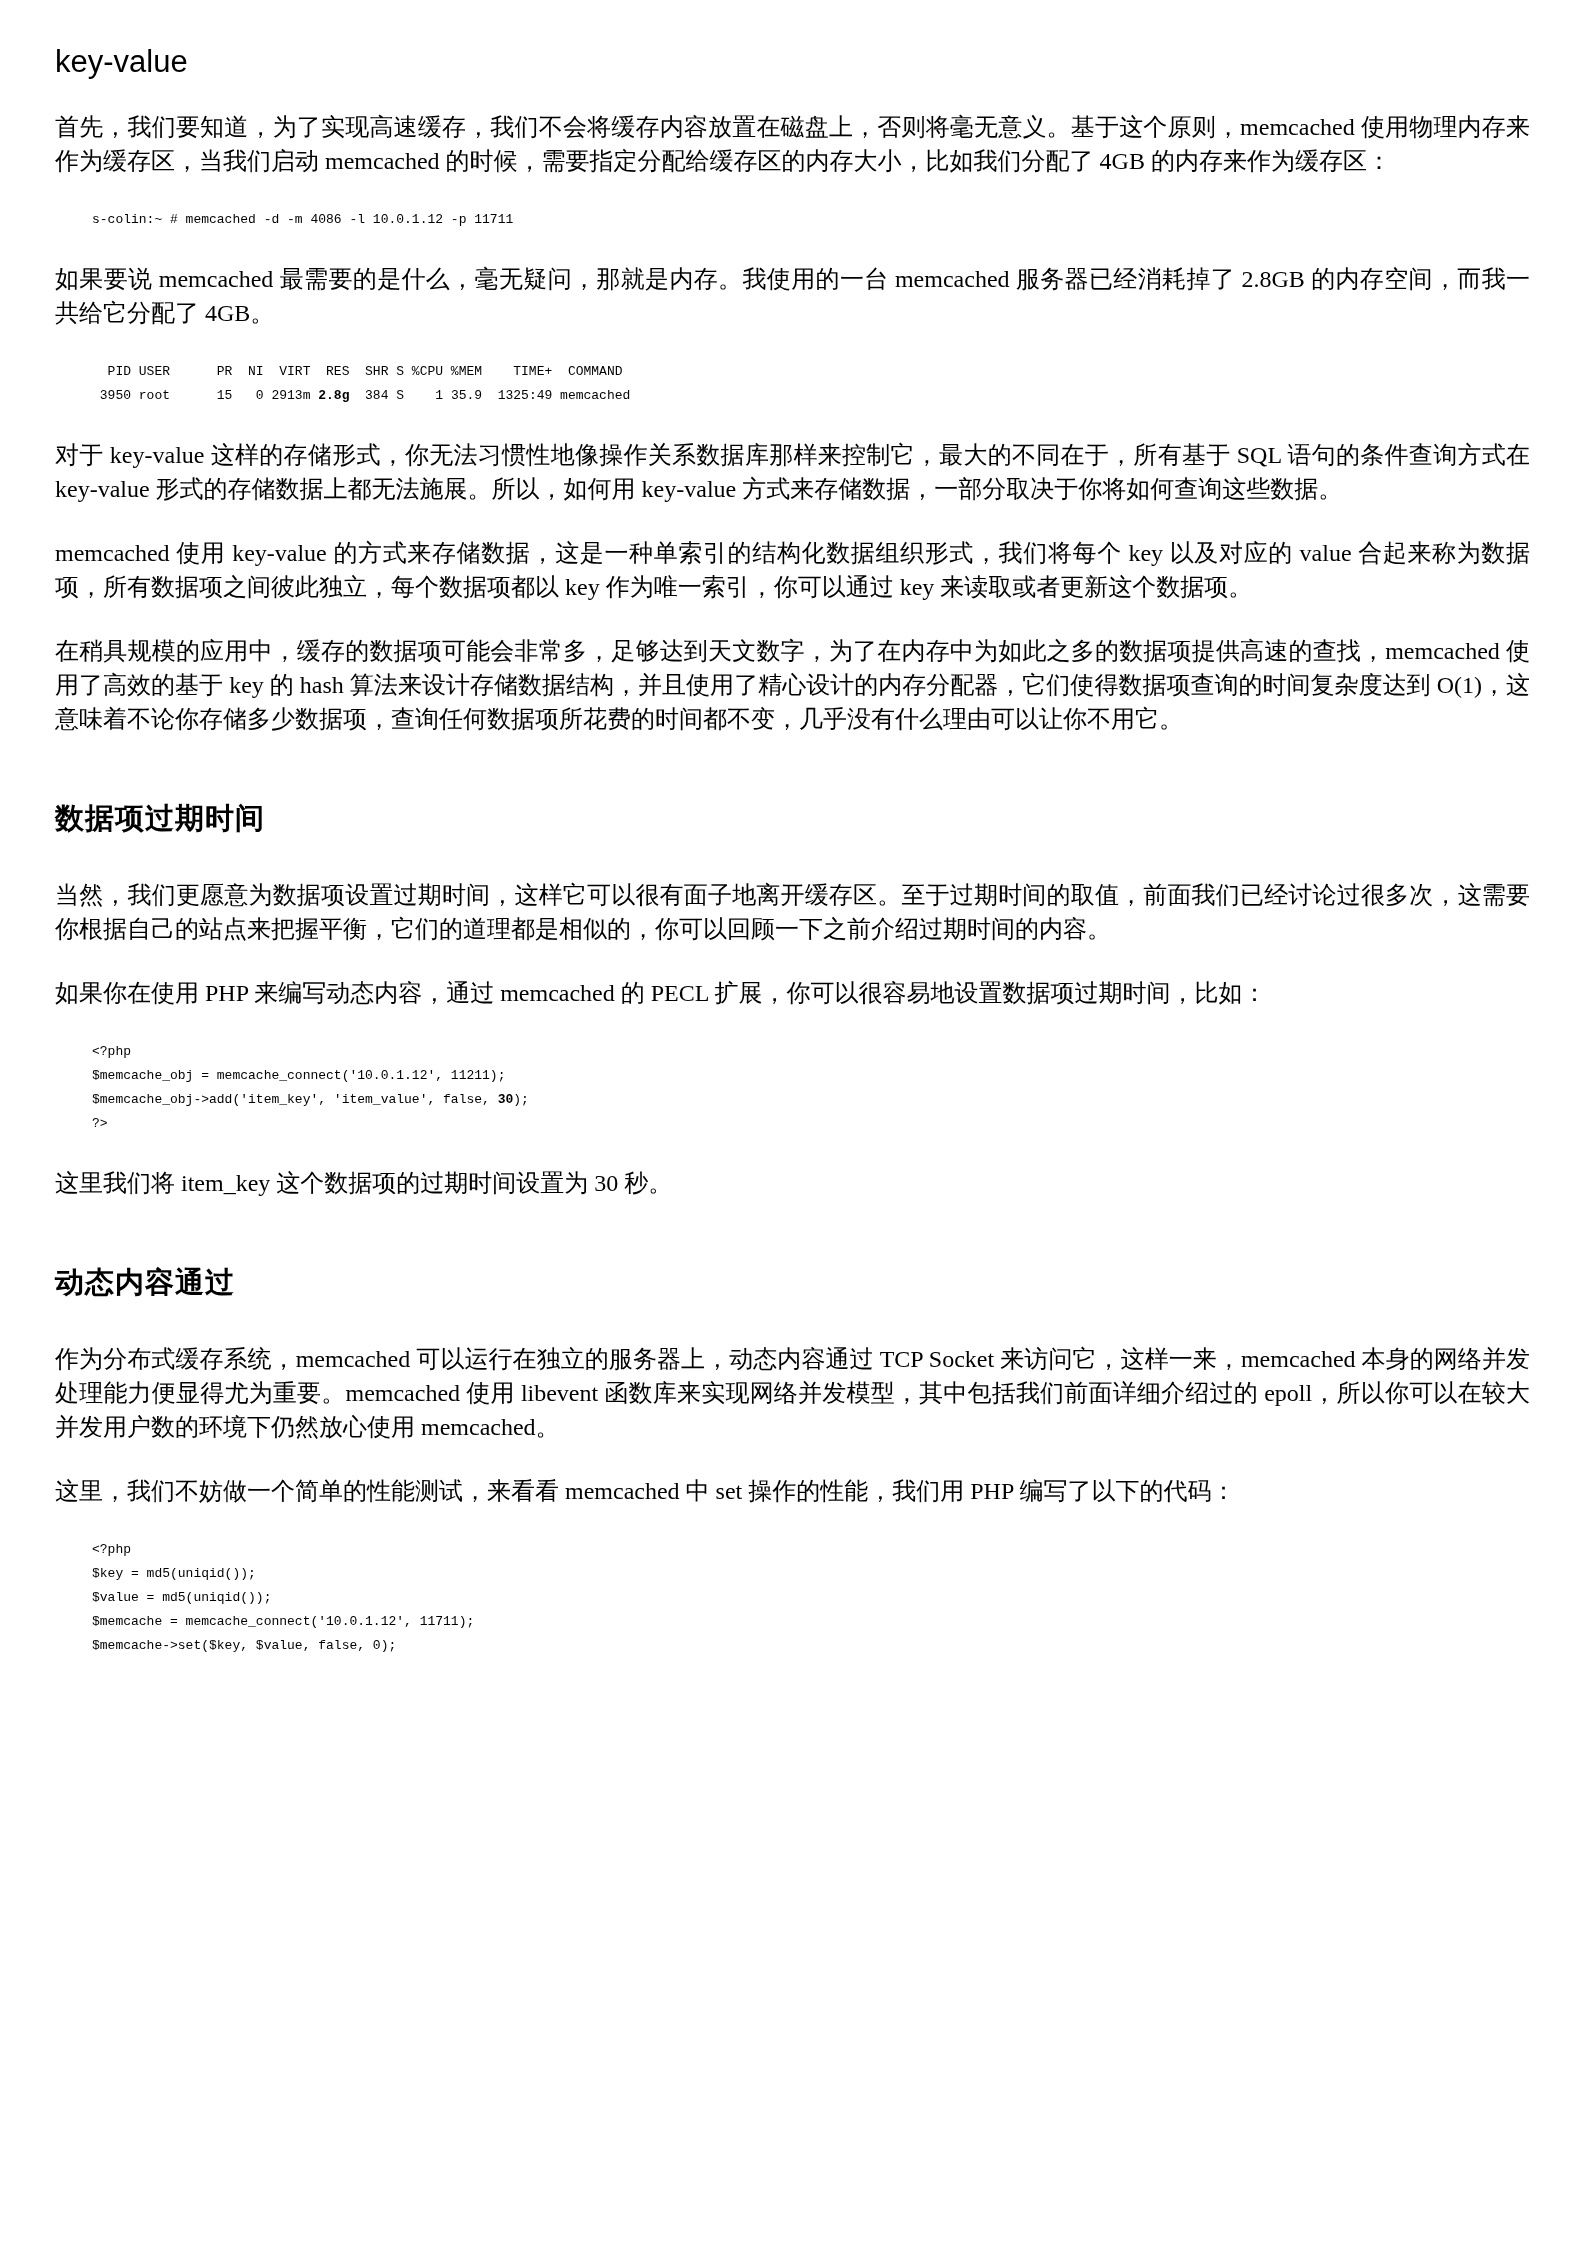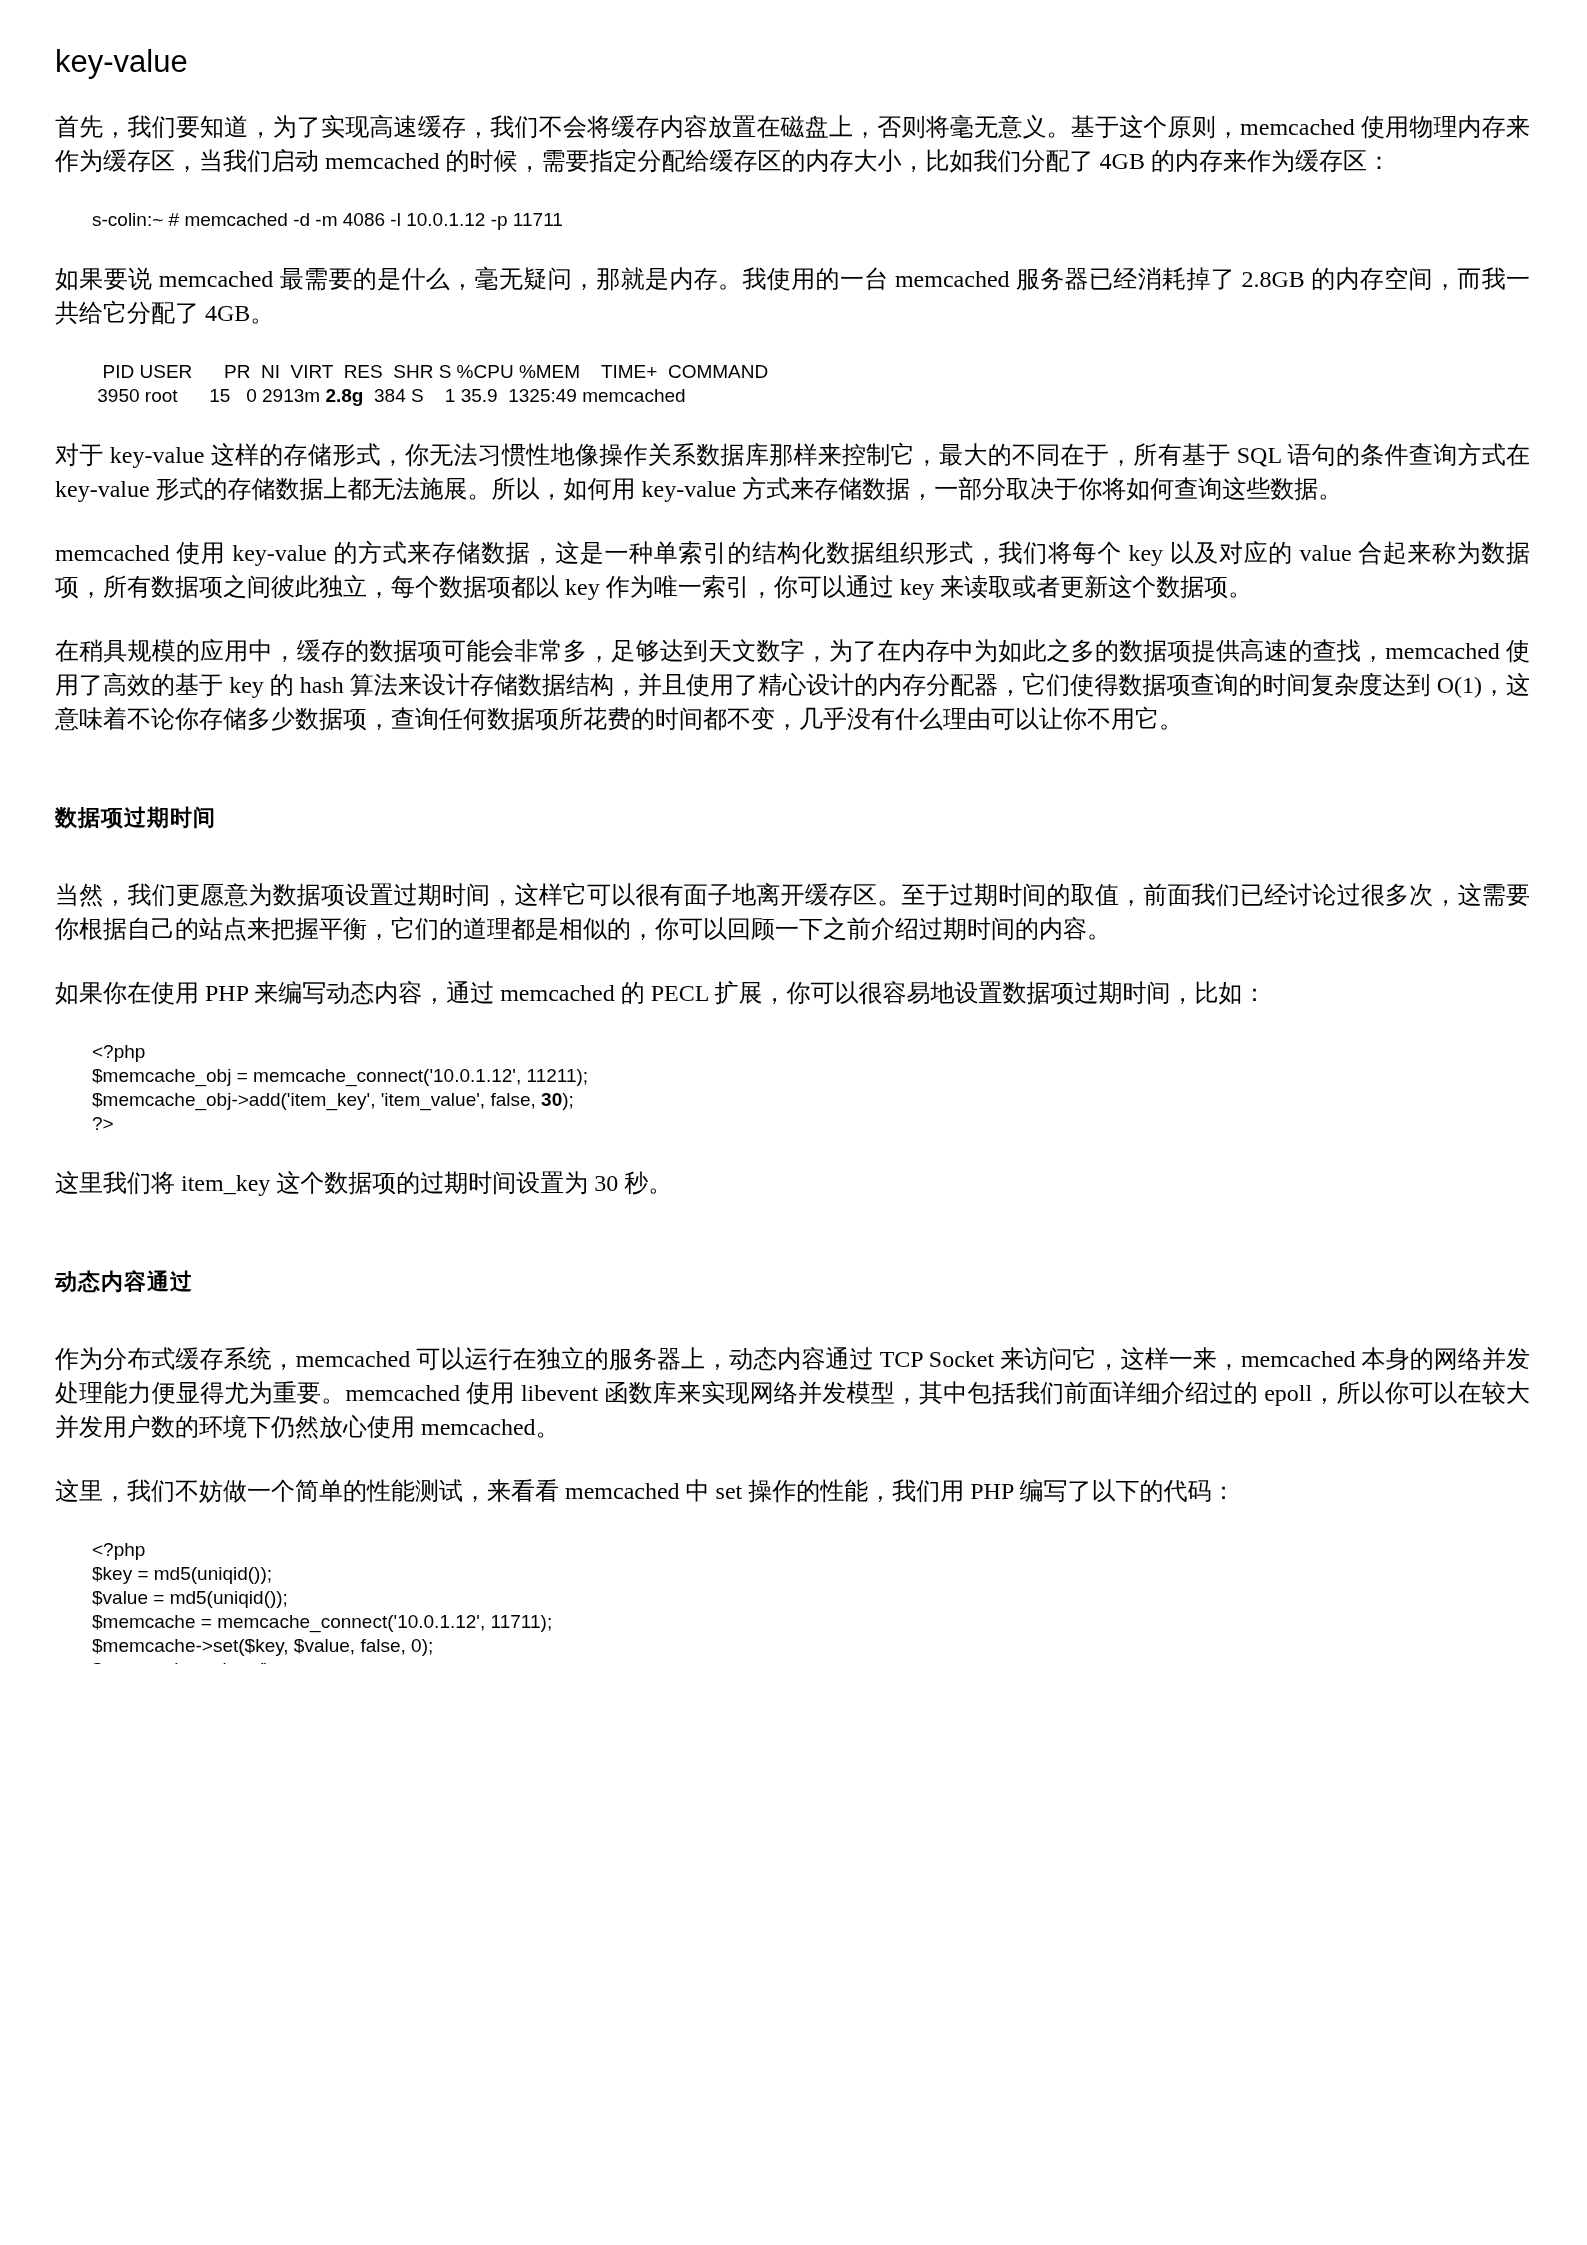--- a/index.html
+++ b/index.html
@@ -22,34 +22,34 @@
   .h1 {
     font-family: "Liberation Sans", sans-serif;
     font-weight: 400;
     font-size: 31px;
     line-height: 36px;
     margin: 0 0 22px 0;
   }
   .h2 {
     font-family: Liberation Sans, sans-serif;
     font-weight: 700;
-    font-size: 22px;
+    font-size: 29px;
     line-height: 36px;
     letter-spacing: 1px;
     margin: 64px 0 42px 0;
   }
   p.body {
     font-size: 24px;
     line-height: 34px;
     text-align: justify;
     margin: 30px 0;
   }
   .codeblock {
-    font-family: Liberation Sans, sans-serif;
-    font-size: 19px;
+    font-family: Liberation Mono, monospace;
+    font-size: 13px;
     line-height: 24px;
     margin: 26px 0 26px 37px;
   }
   .codeblock .cl { white-space: pre; }
   .codeblock b { font-weight: 700; }
   .footer {
     position: absolute;
     left: 55px;
     right: 57px;
     top: 2145px;

